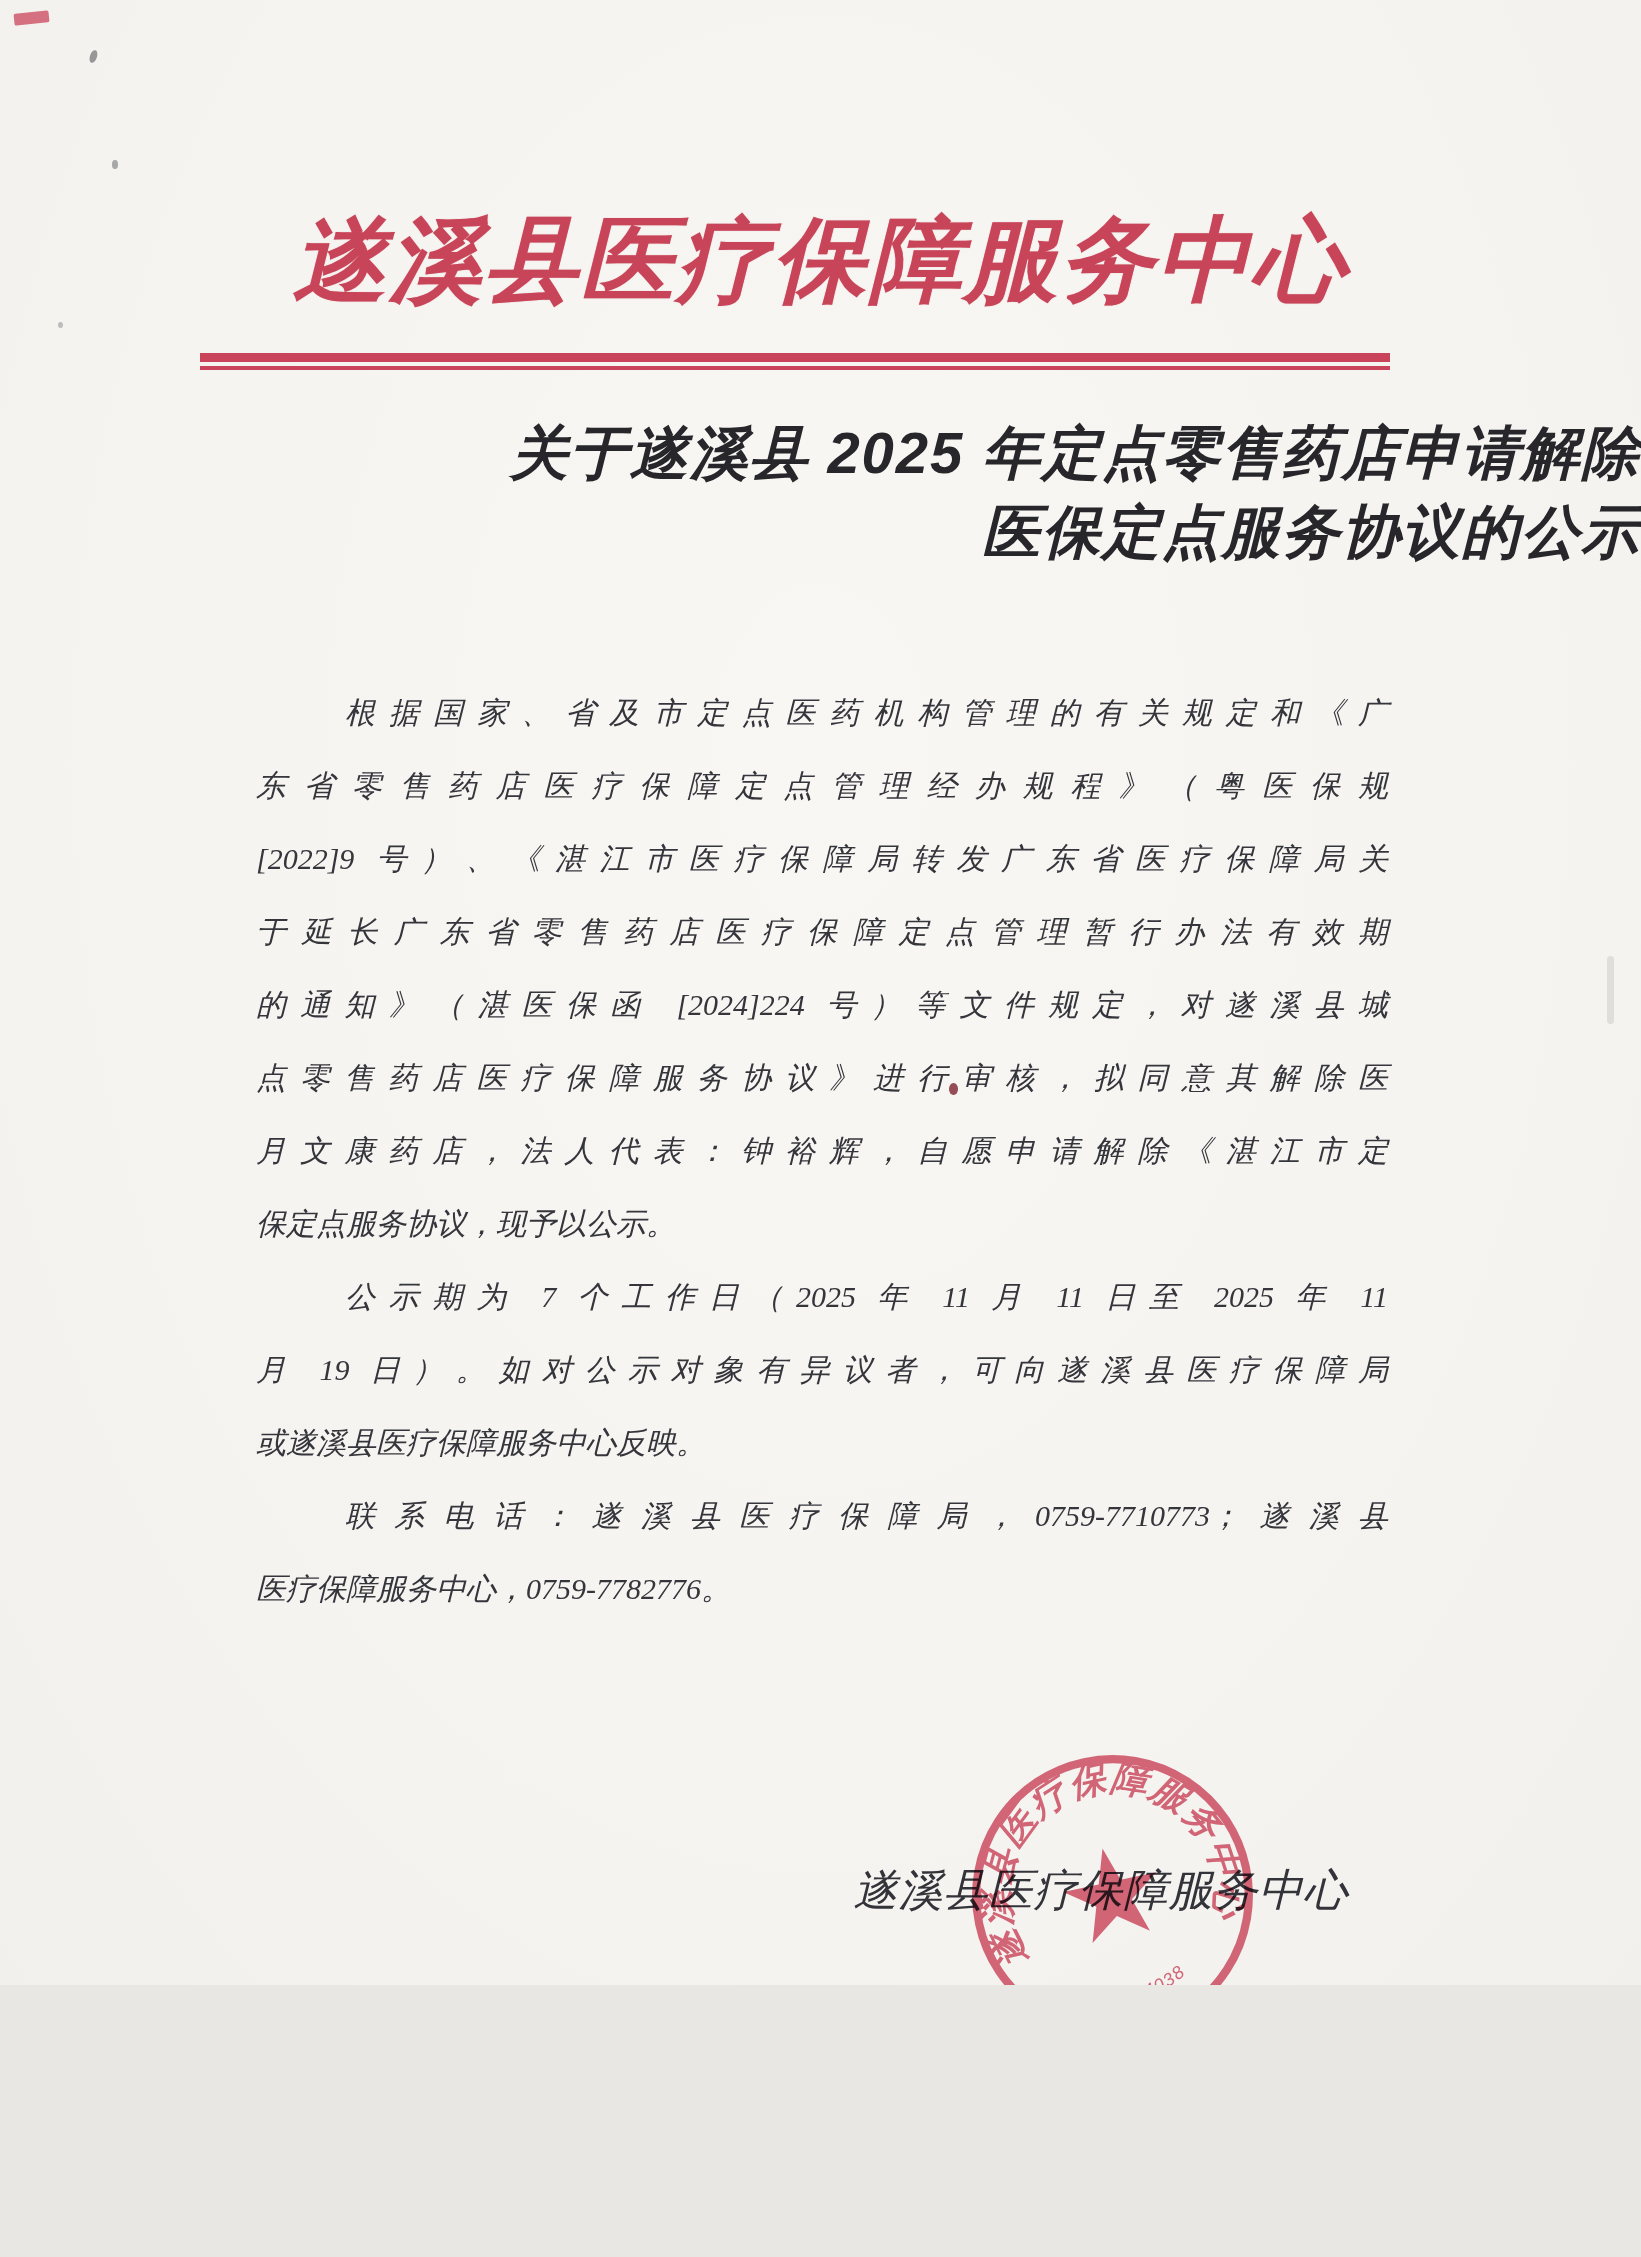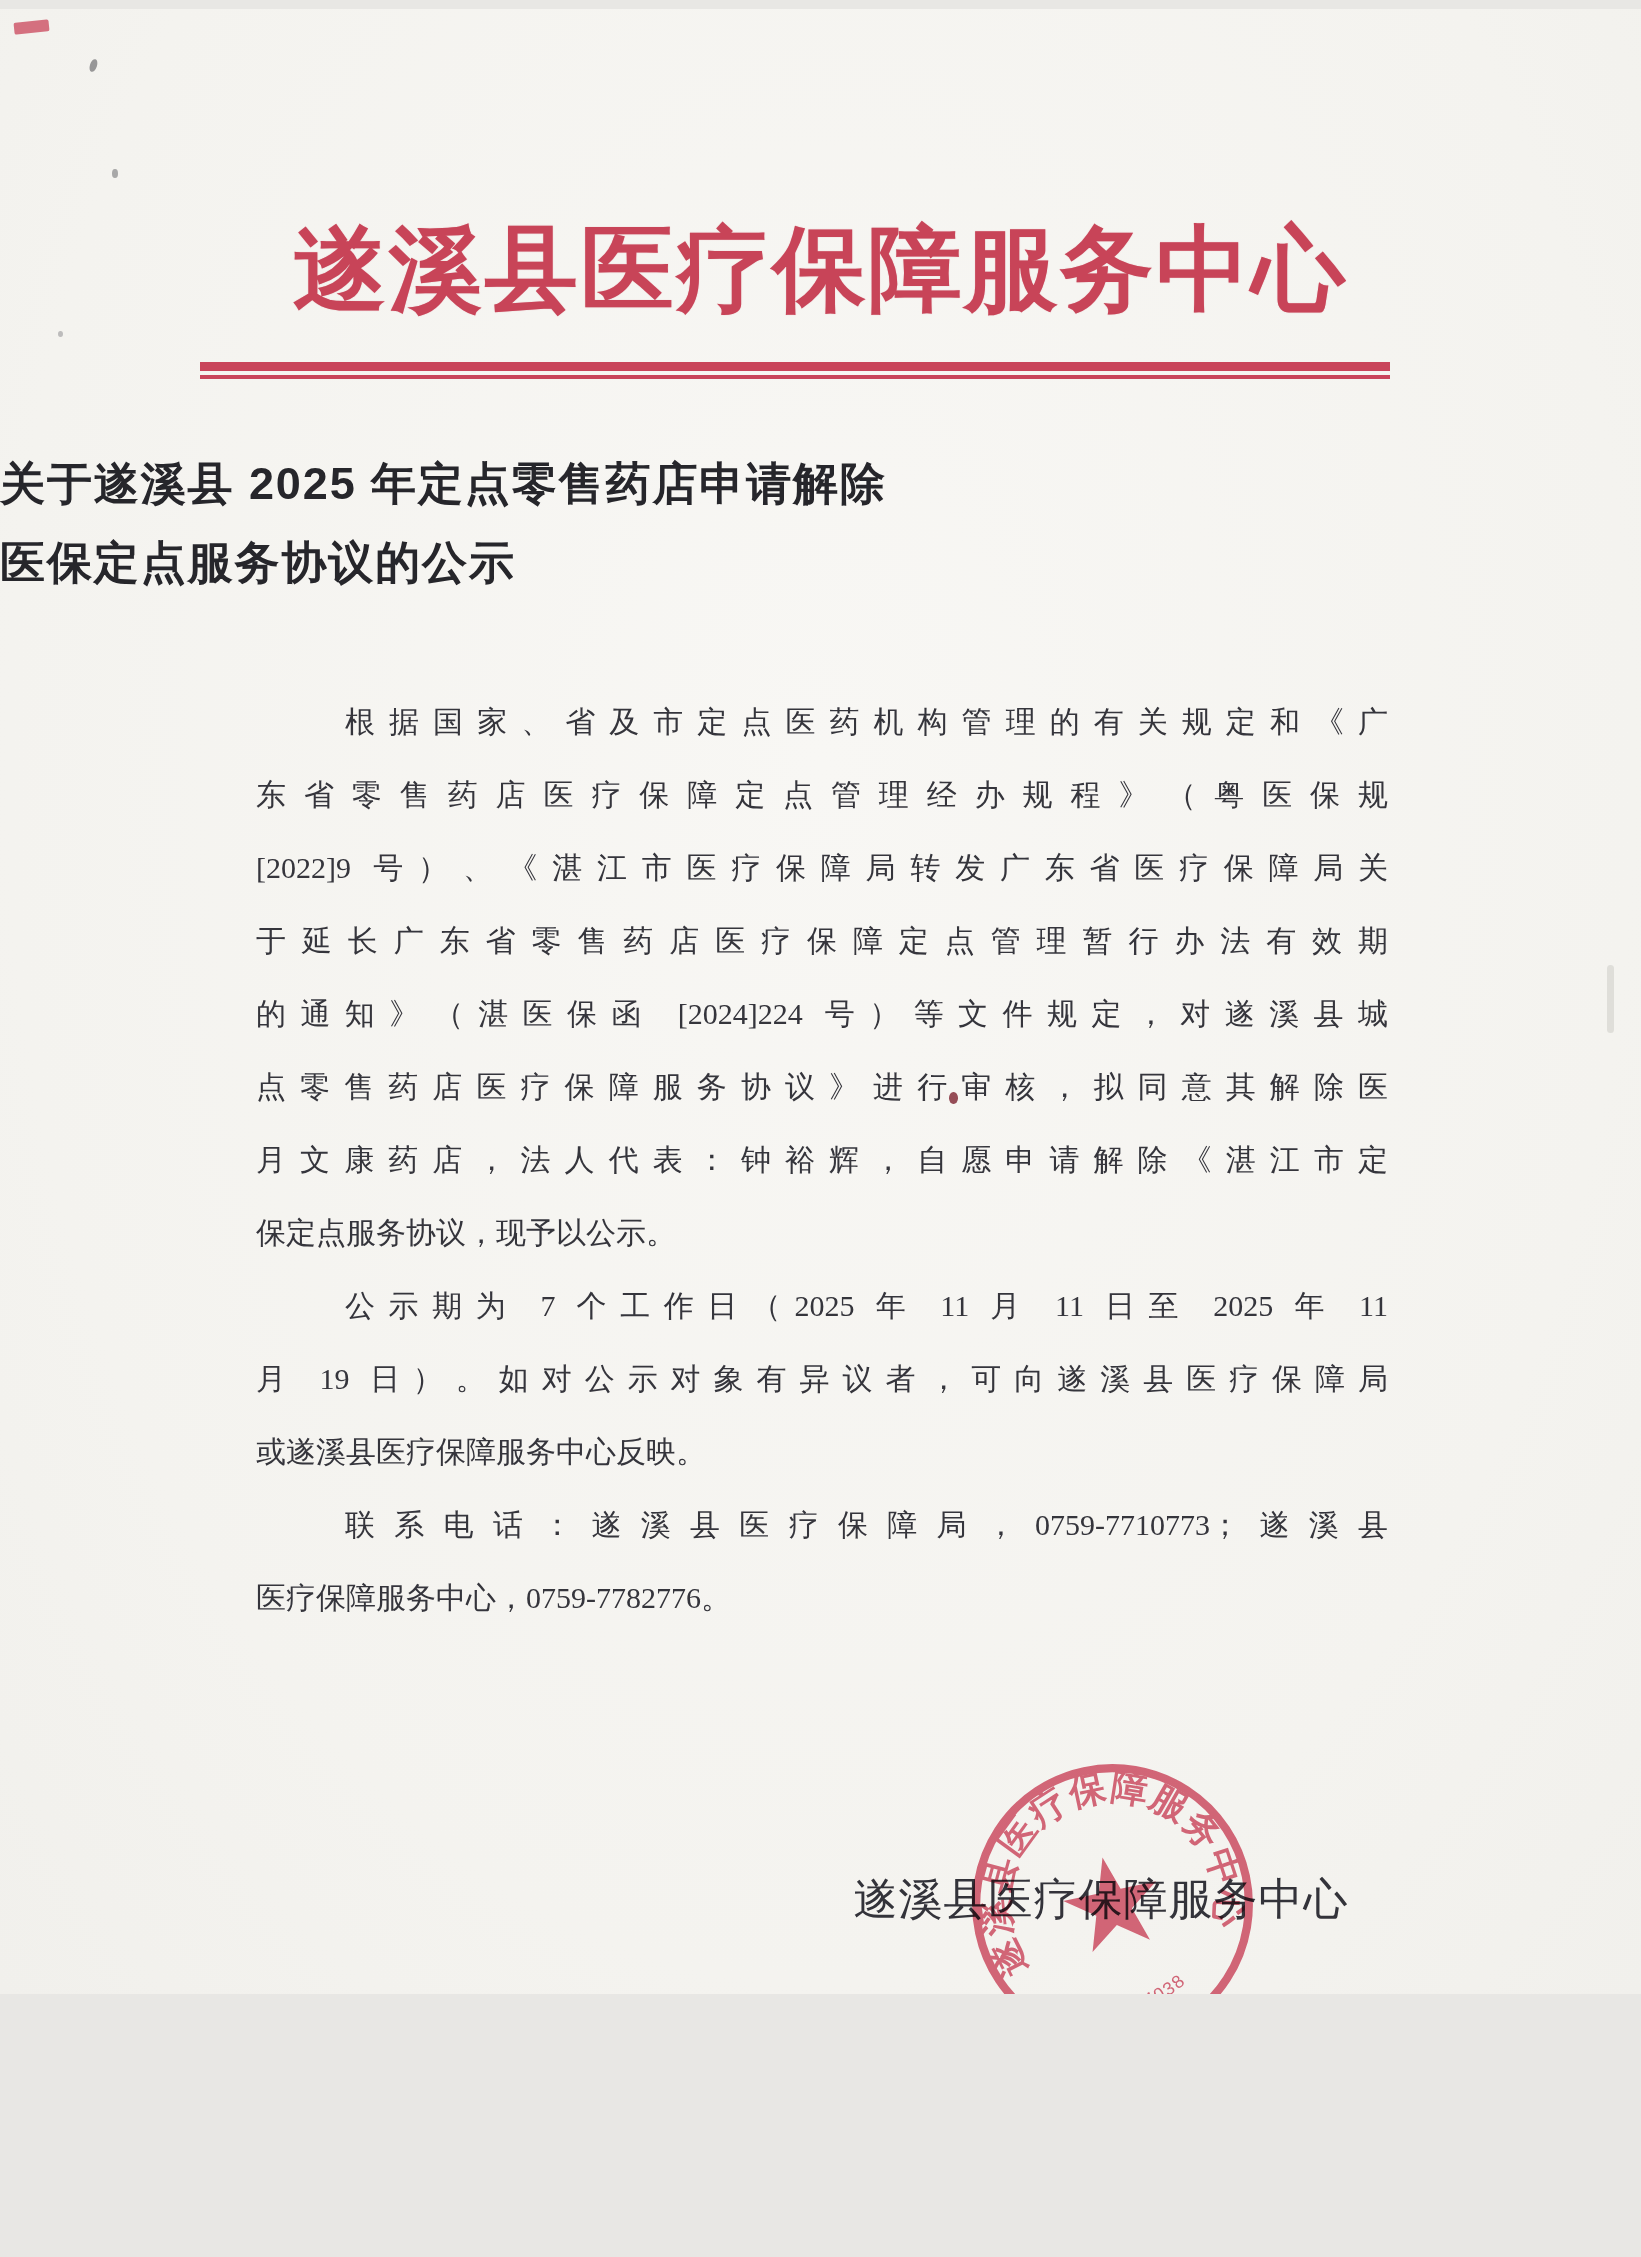--- a/index.html
+++ b/index.html
@@ -1,47 +1,48 @@
 <!DOCTYPE html>
 <html><head>
 <meta charset="utf-8">
 <style>
   html,body{margin:0;padding:0;background:#e8e7e4;}
   .page{
     position:relative;
     width:1641px;height:1985px;
-    margin:9px auto;
+    margin:0 auto;
     background:radial-gradient(ellipse at 50% 38%, #f8f7f4 0%, #f4f3ef 70%, #f1f0ec 100%);
     overflow:hidden;
     font-family:"Liberation Serif","DejaVu Serif",serif;
+    font-style:italic;
   }
 
   
   .org-header{
     position:absolute;left:0;top:198px;width:100%;
     text-align:center;
     font-family:"Liberation Serif","DejaVu Serif",serif;
     font-weight:700;
     font-size:93px;
     letter-spacing:2.9px;
     color:#c84458;
     text-shadow:0 0 1px rgba(200,68,88,.45);
     white-space:nowrap;
   }
   .header-rule{position:absolute;left:200px;top:353px;width:1190px;}
   .header-rule .thick{height:8.7px;background:#c9445a;}
   .header-rule .thin{height:3.9px;background:#c9445a;margin-top:4.8px;}
 
   
   .doc-title{
-    position:absolute;left:0;top:435px;width:100%;
-    text-align:left;
+    position:absolute;left:0;top:413px;width:100%;
+    text-align:right;
     font-family:"Liberation Sans","DejaVu Sans",sans-serif;
     font-weight:800;
-    font-size:45px;
+    font-size:58px;
     line-height:79px;
     letter-spacing:1.9px;
     color:#26262b;
   }
 
   
   .body-text{
     position:absolute;left:256px;top:676px;width:1132px;
     font-size:30px;
     color:#35353c;

